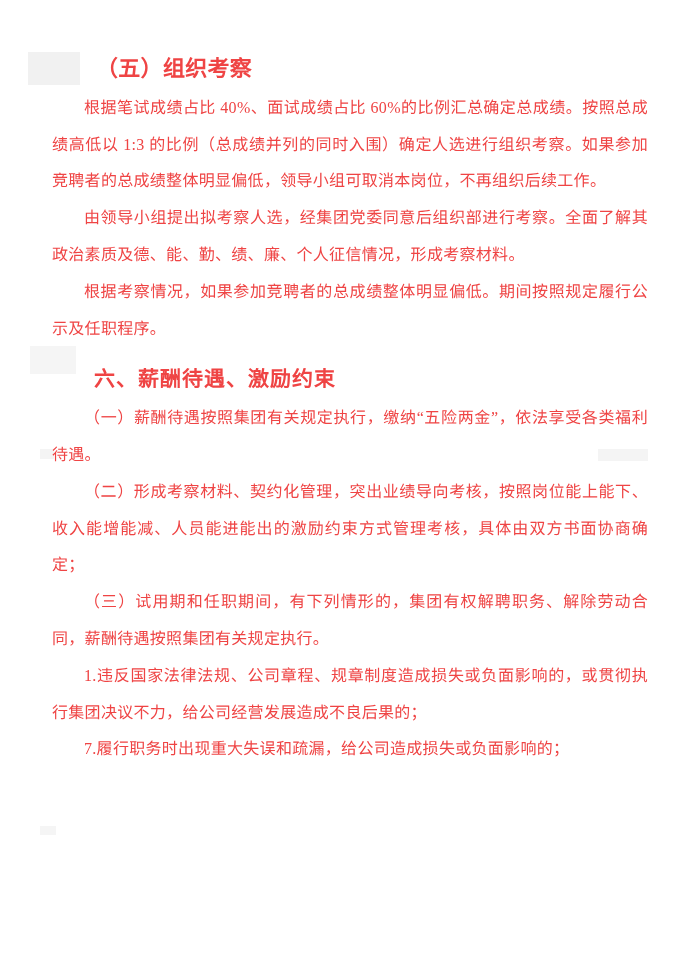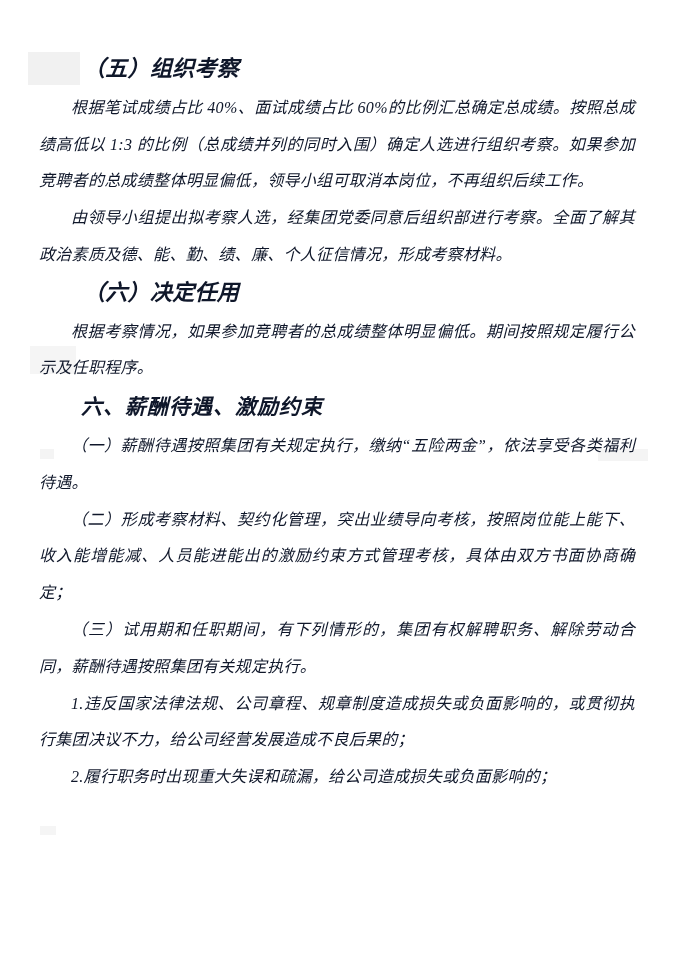--- a/index.html
+++ b/index.html
@@ -15,25 +15,24 @@
   }
   .page {
     position: relative;
     width: 685px;
     height: 974px;
     background: #ffffff;
     overflow: hidden;
   }
   .doc-body {
     position: absolute;
-    left: 39px;
+    left: 52px;
     top: 50px;
     width: 596px;
-    color: #0f172a;
-    font-style: italic;
+    color: #ef4444;
   }
   .doc-body p {
     margin: 0;
     font-size: 16px;
     line-height: 36.8px;
     text-align: justify;
     text-indent: 2em;
     letter-spacing: 0.3px;
     word-break: break-all;
   }
@@ -42,21 +41,21 @@
     font-weight: bold;
     font-size: 22px;
     margin: 1px 0 2px 0;
     text-align: left;
   }
   
   .doc-body p.heading-hei {
     font-weight: bold;
     font-family: "Liberation Sans", "DejaVu Sans", sans-serif;
     font-size: 21px;
-    margin: 2px 0 2px 0;
+    margin: 14px 0 2px 0;
     letter-spacing: 1px;
     text-align: left;
   }
   
   .artifact {
     position: absolute;
     background: rgba(0, 0, 0, 0.055);
     pointer-events: none;
   }
   .artifact.a1 { left: 28px;  top: 52px;  width: 52px;  height: 33px; }
@@ -73,22 +72,21 @@
   <div class="artifact a1"></div>
   <div class="artifact a2"></div>
   <div class="artifact a3"></div>
   <div class="artifact a4"></div>
   <div class="artifact a5"></div>
 
   <div class="doc-body">
       <p class="heading-kaiti">（五）组织考察</p>
       <p class="paragraph">根据笔试成绩占比 40%、面试成绩占比 60%的比例汇总确定总成绩。按照总成绩高低以 1:3 的比例（总成绩并列的同时入围）确定人选进行组织考察。如果参加竞聘者的总成绩整体明显偏低，领导小组可取消本岗位，不再组织后续工作。</p>
       <p class="paragraph">由领导小组提出拟考察人选，经集团党委同意后组织部进行考察。全面了解其政治素质及德、能、勤、绩、廉、个人征信情况，形成考察材料。</p>
-      <p class="heading-kaiti">（六）决定任用</p>
       <p class="paragraph">根据考察情况，如果参加竞聘者的总成绩整体明显偏低。期间按照规定履行公示及任职程序。</p>
       <p class="heading-hei">六、薪酬待遇、激励约束</p>
       <p class="paragraph">（一）薪酬待遇按照集团有关规定执行，缴纳“五险两金”，依法享受各类福利待遇。</p>
       <p class="paragraph">（二）形成考察材料、契约化管理，突出业绩导向考核，按照岗位能上能下、收入能增能减、人员能进能出的激励约束方式管理考核，具体由双方书面协商确定；</p>
       <p class="paragraph">（三）试用期和任职期间，有下列情形的，集团有权解聘职务、解除劳动合同，薪酬待遇按照集团有关规定执行。</p>
       <p class="paragraph">1.违反国家法律法规、公司章程、规章制度造成损失或负面影响的，或贯彻执行集团决议不力，给公司经营发展造成不良后果的；</p>
-      <p class="paragraph">2.履行职务时出现重大失误和疏漏，给公司造成损失或负面影响的；</p>
+      <p class="paragraph">7.履行职务时出现重大失误和疏漏，给公司造成损失或负面影响的；</p>
     </div>
 </div>
 
 </body></html>

